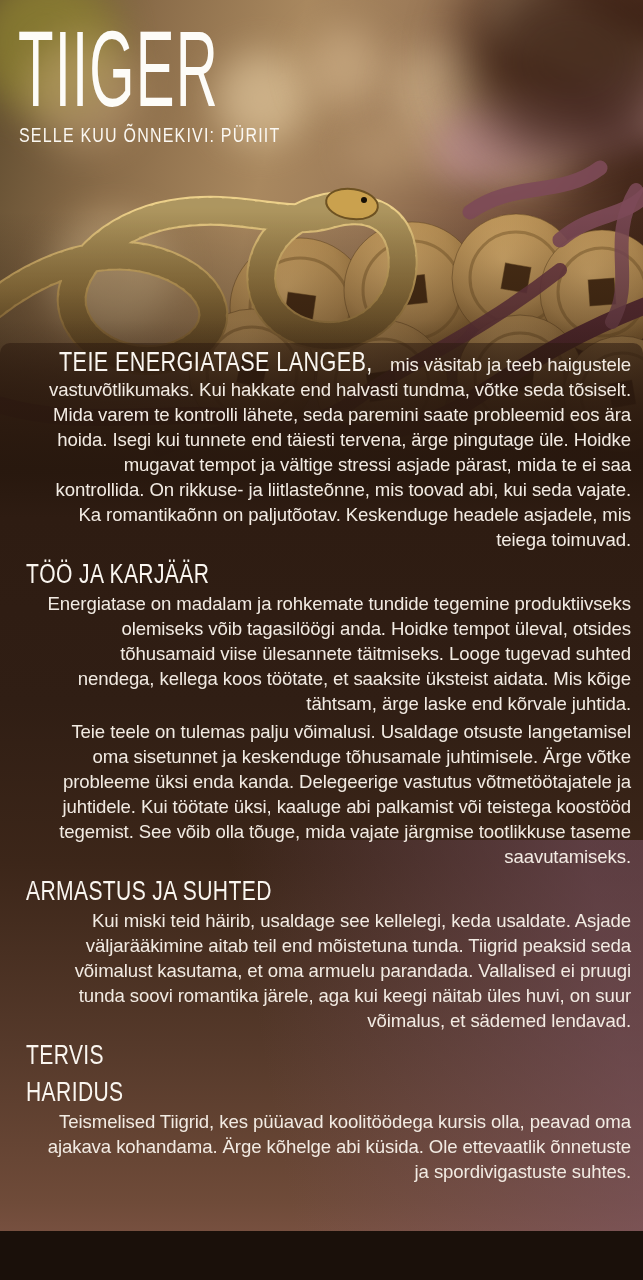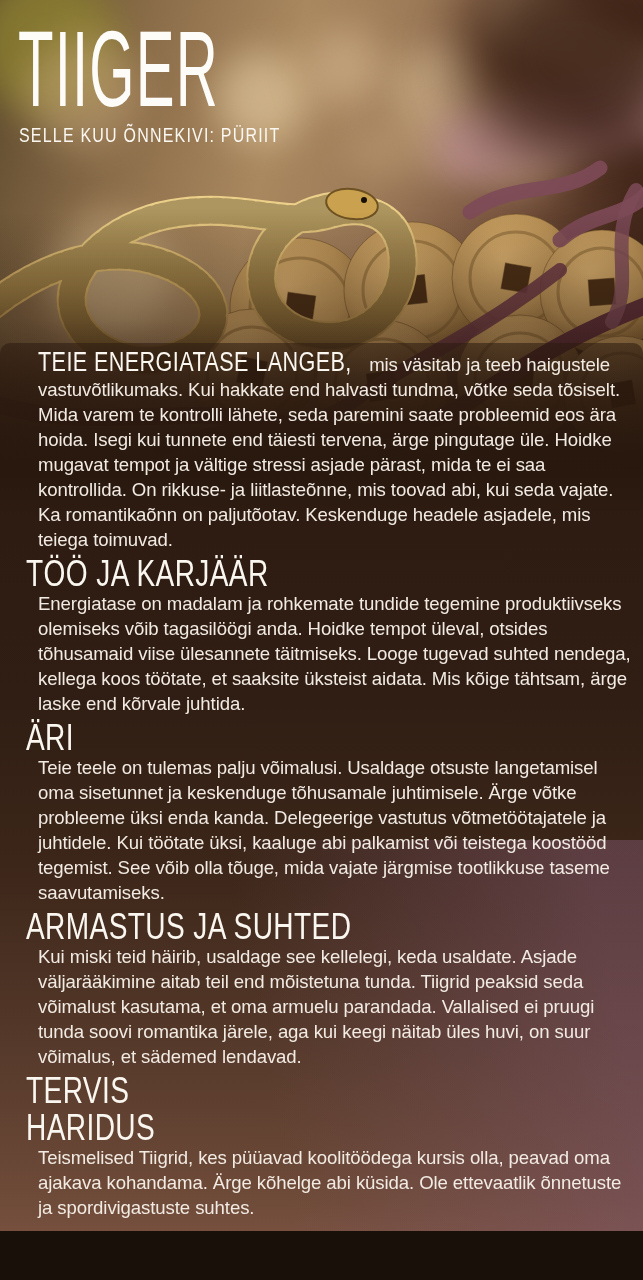--- a/index.html
+++ b/index.html
@@ -65,23 +65,23 @@
     font-size:104px;line-height:1.05;letter-spacing:2px;
     transform:scale(.56,1.04);transform-origin:0 0;
   }
   .subtitle{
     position:absolute;left:19px;top:124px;color:#fbf8f2;font-size:20px;letter-spacing:1.5px;
     transform:scaleX(.8);transform-origin:0 0;white-space:nowrap;
   }
   .content{
     position:absolute;left:26px;top:350px;width:605px;color:#f2ebe3;
   }
-  .content p{margin:0 0 3px 12px;font-size:18.6px;line-height:25px;letter-spacing:-.1px;}
+  .content p{margin:0 0 3px 18px;font-size:18.6px;line-height:25px;letter-spacing:-.1px;text-align:right;}
   .content h2{
-    margin:7px 0 2px 0;color:#faf6f0;font-weight:400;font-size:36px;line-height:30px;letter-spacing:.5px;
+    margin:7px 0 2px 0;color:#faf6f0;font-weight:400;font-size:27px;line-height:30px;letter-spacing:.5px;
   }
   .lead{
     font-size:27px;line-height:25px;letter-spacing:.5px;color:#faf6f0;
     display:inline-block;transform:scaleX(.8);transform-origin:0 70%;white-space:nowrap;
     margin-right:-66px;
   }
 </style>
 </head>
 <body>
 
@@ -184,21 +184,20 @@
 
   <h1 class="title">TIIGER</h1>
   <div class="subtitle">SELLE KUU ÕNNEKIVI: PÜRIIT</div>
 
   <div class="content">
     <p><span class="lead">TEIE ENERGIATASE LANGEB,</span> <span>mis väsitab ja teeb haigustele vastuvõtlikumaks. Kui hakkate end halvasti tundma, võtke seda tõsiselt. Mida varem te kontrolli lähete, seda paremini saate probleemid eos ära hoida. Isegi kui tunnete end täiesti tervena, ärge pingutage üle. Hoidke mugavat tempot ja vältige stressi asjade pärast, mida te ei saa kontrollida. On rikkuse- ja liitlasteõnne, mis toovad abi, kui seda vajate. Ka romantikaõnn on paljutõotav. Keskenduge headele asjadele, mis teiega toimuvad.</span></p>
 
     <h2><span class="hw">TÖÖ JA KARJÄÄR</span></h2>
     <p>Energiatase on madalam ja rohkemate tundide tegemine produktiivseks olemiseks võib tagasilöögi anda. Hoidke tempot üleval, otsides tõhusamaid viise ülesannete täitmiseks. Looge tugevad suhted nendega, kellega koos töötate, et saaksite üksteist aidata. Mis kõige tähtsam, ärge laske end kõrvale juhtida.</p>
 
-    <h2><span class="hw">ÄRI</span></h2>
     <p>Teie teele on tulemas palju võimalusi. Usaldage otsuste langetamisel oma sisetunnet ja keskenduge tõhusamale juhtimisele. Ärge võtke probleeme üksi enda kanda. Delegeerige vastutus võtmetöötajatele ja juhtidele. Kui töötate üksi, kaaluge abi palkamist või teistega koostööd tegemist. See võib olla tõuge, mida vajate järgmise tootlikkuse taseme saavutamiseks.</p>
 
     <h2><span class="hw">ARMASTUS JA SUHTED</span></h2>
     <p>Kui miski teid häirib, usaldage see kellelegi, keda usaldate. Asjade väljarääkimine aitab teil end mõistetuna tunda. Tiigrid peaksid seda võimalust kasutama, et oma armuelu parandada. Vallalised ei pruugi tunda soovi romantika järele, aga kui keegi näitab üles huvi, on suur võimalus, et sädemed lendavad.</p>
 
     <h2><span class="hw">TERVIS</span></h2>
 
     <h2><span class="hw">HARIDUS</span></h2>
     <p>Teismelised Tiigrid, kes püüavad koolitöödega kursis olla, peavad oma ajakava kohandama. Ärge kõhelge abi küsida. Ole ettevaatlik õnnetuste ja spordivigastuste suhtes.</p>
   </div>

